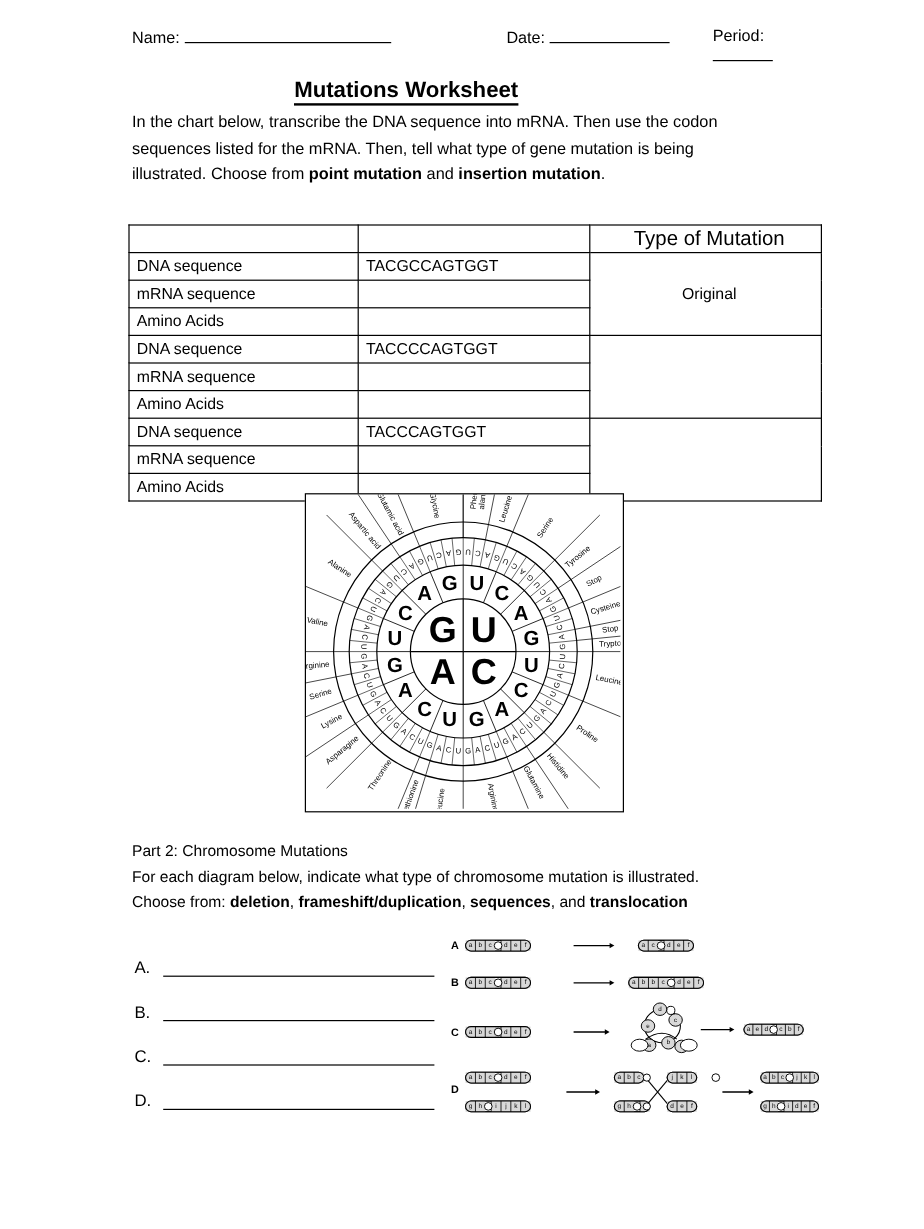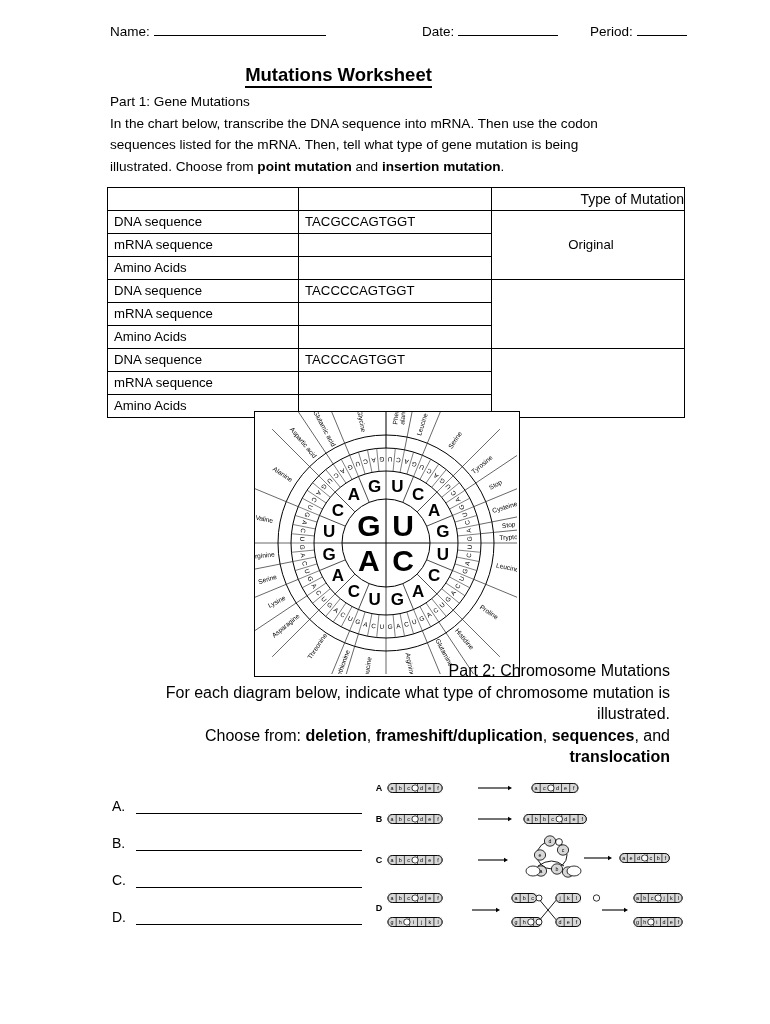--- a/index.html
+++ b/index.html
@@ -36,21 +36,21 @@
   .hdr-item { position: absolute; top: 0; display: flex; align-items: baseline; }
   .hdr-label { font-size: 13.5px; }
   .hdr-rule {
     display: inline-block;
     border-bottom: 1.4px solid #000;
     margin-left: 4px;
     height: 13px;
   }
   .hdr-name  { left: 0px; }
   .hdr-date  { left: 285px; margin-left: 27px; }
-  .hdr-period{ left: 480px; }
+  .hdr-period{ left: 480px; flex-direction: column; }
   .rule-name   { width: 172px; }
   .rule-date   { width: 100px; }
   .rule-period { width: 50px; }
 
   
   .title {
     position: absolute;
     top: 64px;
     left: 0;
     width: 677px;
@@ -87,44 +87,43 @@
   .seq-table td {
     border: 1px solid #000;
     height: 20px;
     padding: 1px 0 1px 6px;
     vertical-align: middle;
     line-height: 18px;
   }
   .col-label { width: 184px; }
   .col-seq   { width: 186px; }
   .col-type  { width: 186px; text-align: center; padding-left: 0; }
-  .type-head { text-align: right; font-size: 14px; }
+  .type-head { text-align: center; font-size: 17px; }
   .blank-row td { height: 20px; }
 
   
   .wheel-box {
     position: absolute;
     left: 254px;
     top: 411px;
     width: 264px;
     height: 264px;
     border: 1px solid #000;
     background: #fff;
   }
   .wheel-svg { display: block; }
 
   
   .part2 {
     position: absolute;
     left: 110px;
-    top: 660px;
+    top: 698px;
     width: 560px;
-    font-size: 16px;
+    font-size: 13px;
     line-height: 21.5px;
-    text-align: right;
   }
   .part2 b { font-weight: bold; }
 
   
   .answers { position: absolute; left: 112px; top: 777px; width: 250px; }
   .answer-line {
     position: relative;
     height: 37px;
     font-size: 14px;
     display: flex;
@@ -166,21 +165,20 @@
       <span class="hdr-label">Period:</span>
       <span class="hdr-rule rule-period"></span>
     </div>
   </div>
 
   <div class="title">
     <span>Mutations Worksheet</span>
   </div>
 
   <div class="intro">
-    <div>Part 1: Gene Mutations</div>
     <div>In the chart below, transcribe the DNA sequence into mRNA.  Then use the codon</div>
     <div>sequences listed for the mRNA.  Then, tell what type of gene mutation is being</div>
     <div>
       <span>illustrated.  Choose from </span><b>point mutation</b><span> and </span><b>insertion mutation</b><span>.</span>
     </div>
   </div>
 
   <table class="seq-table">
     <tbody>
       <tr class="blank-row">

